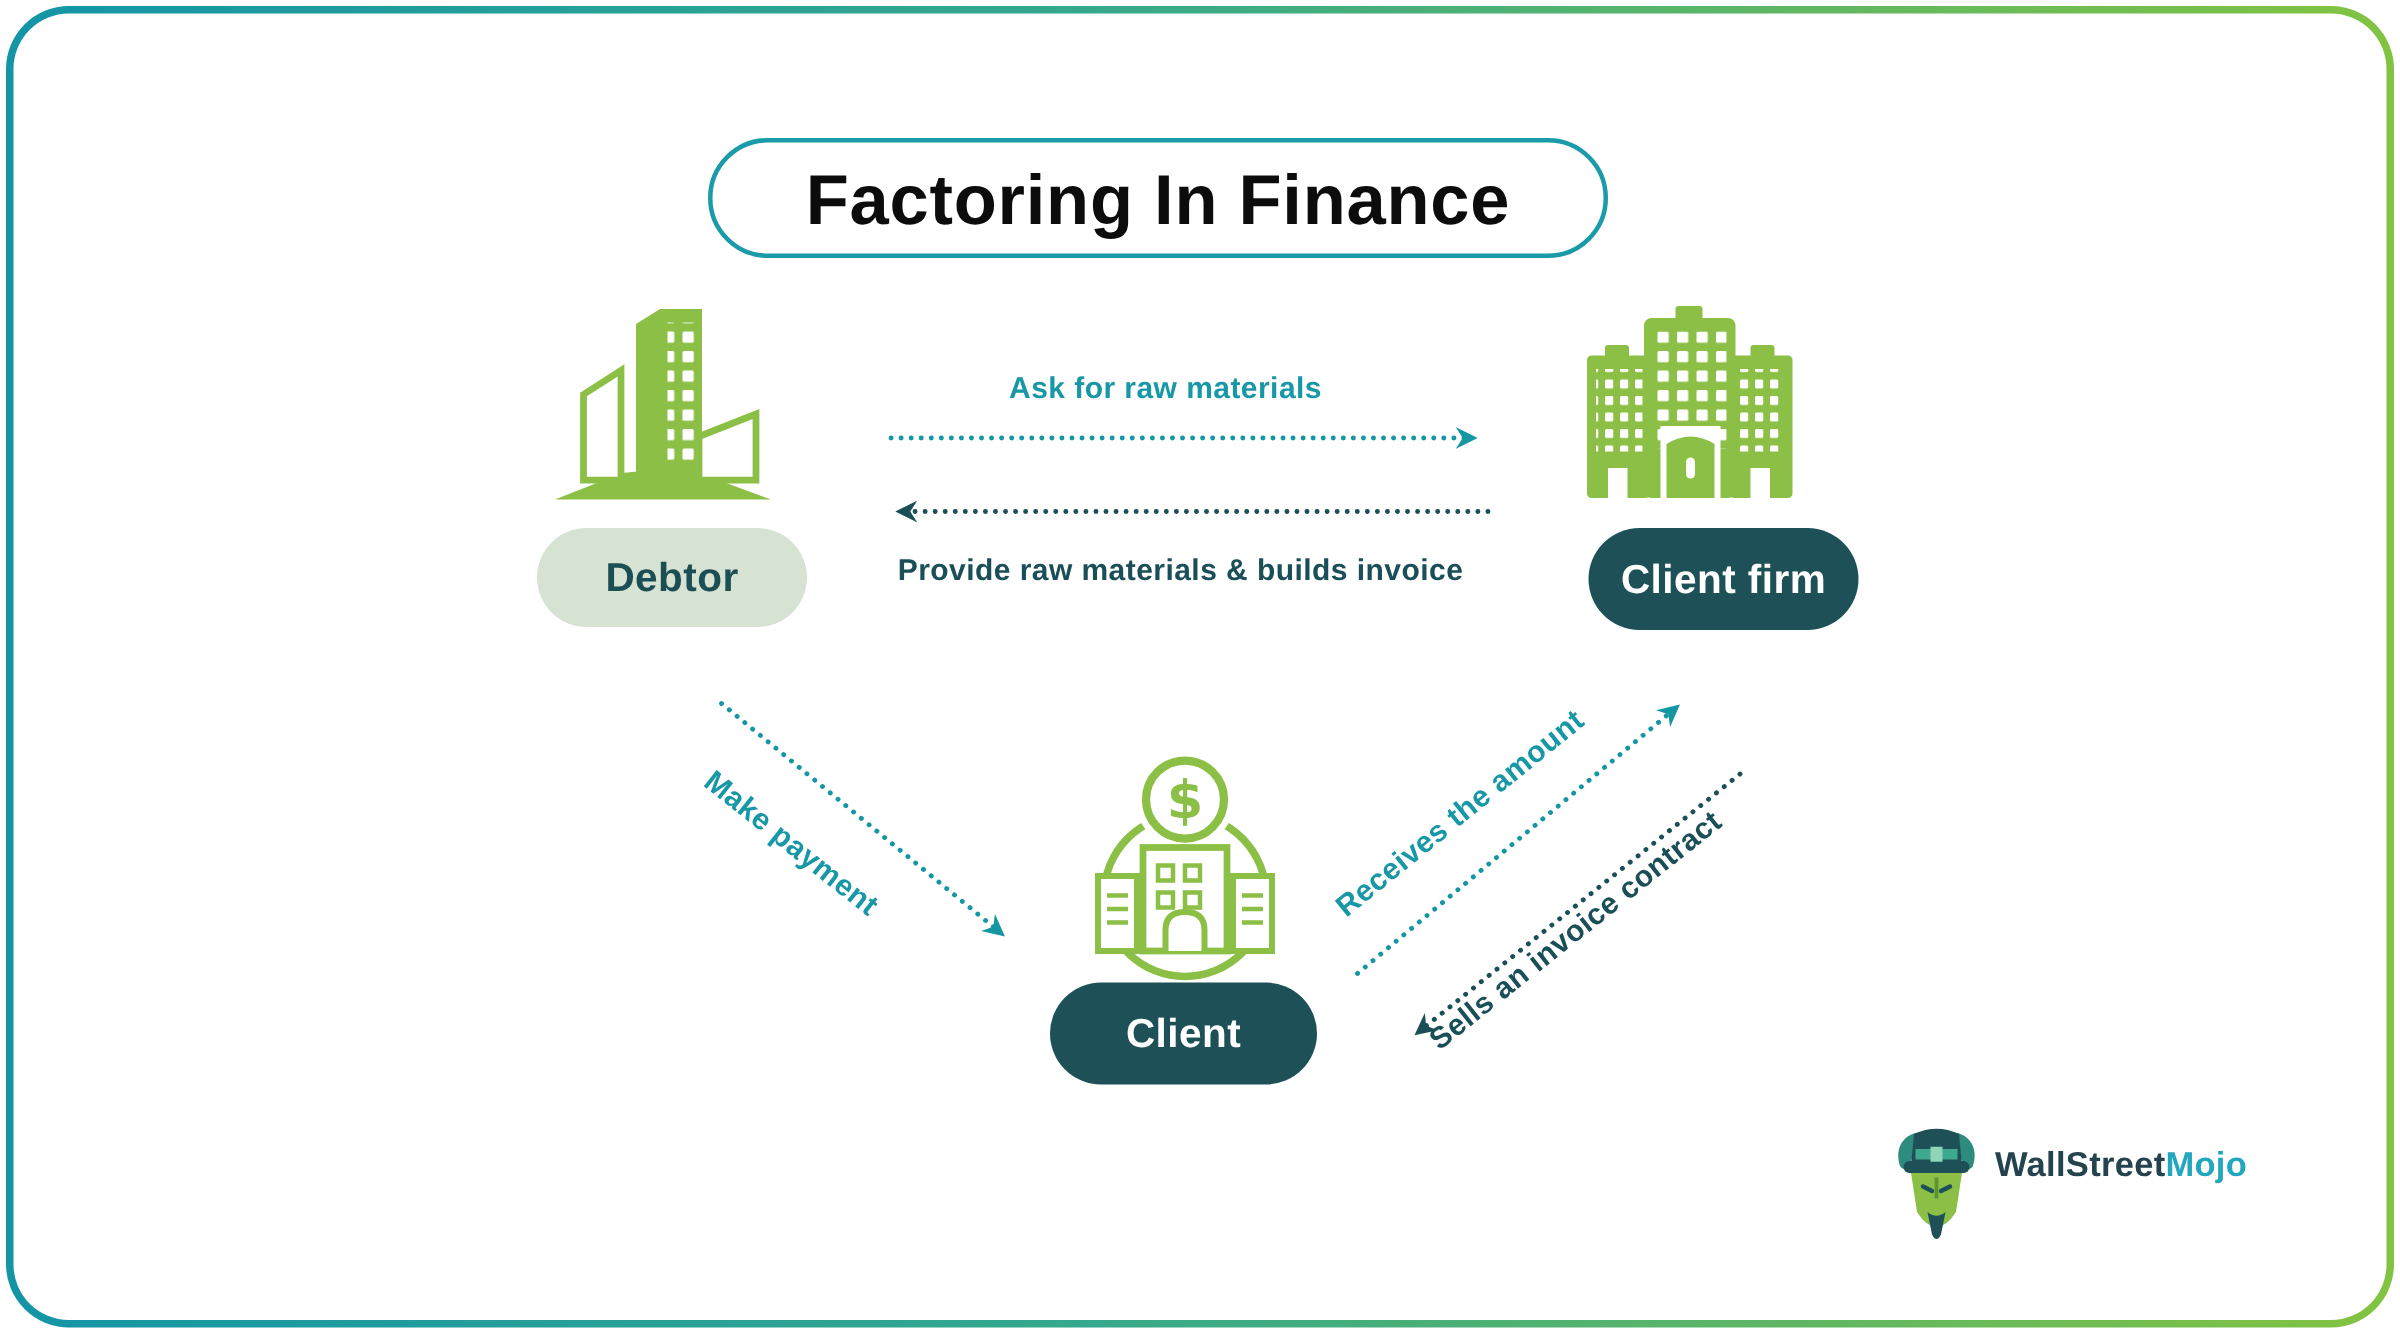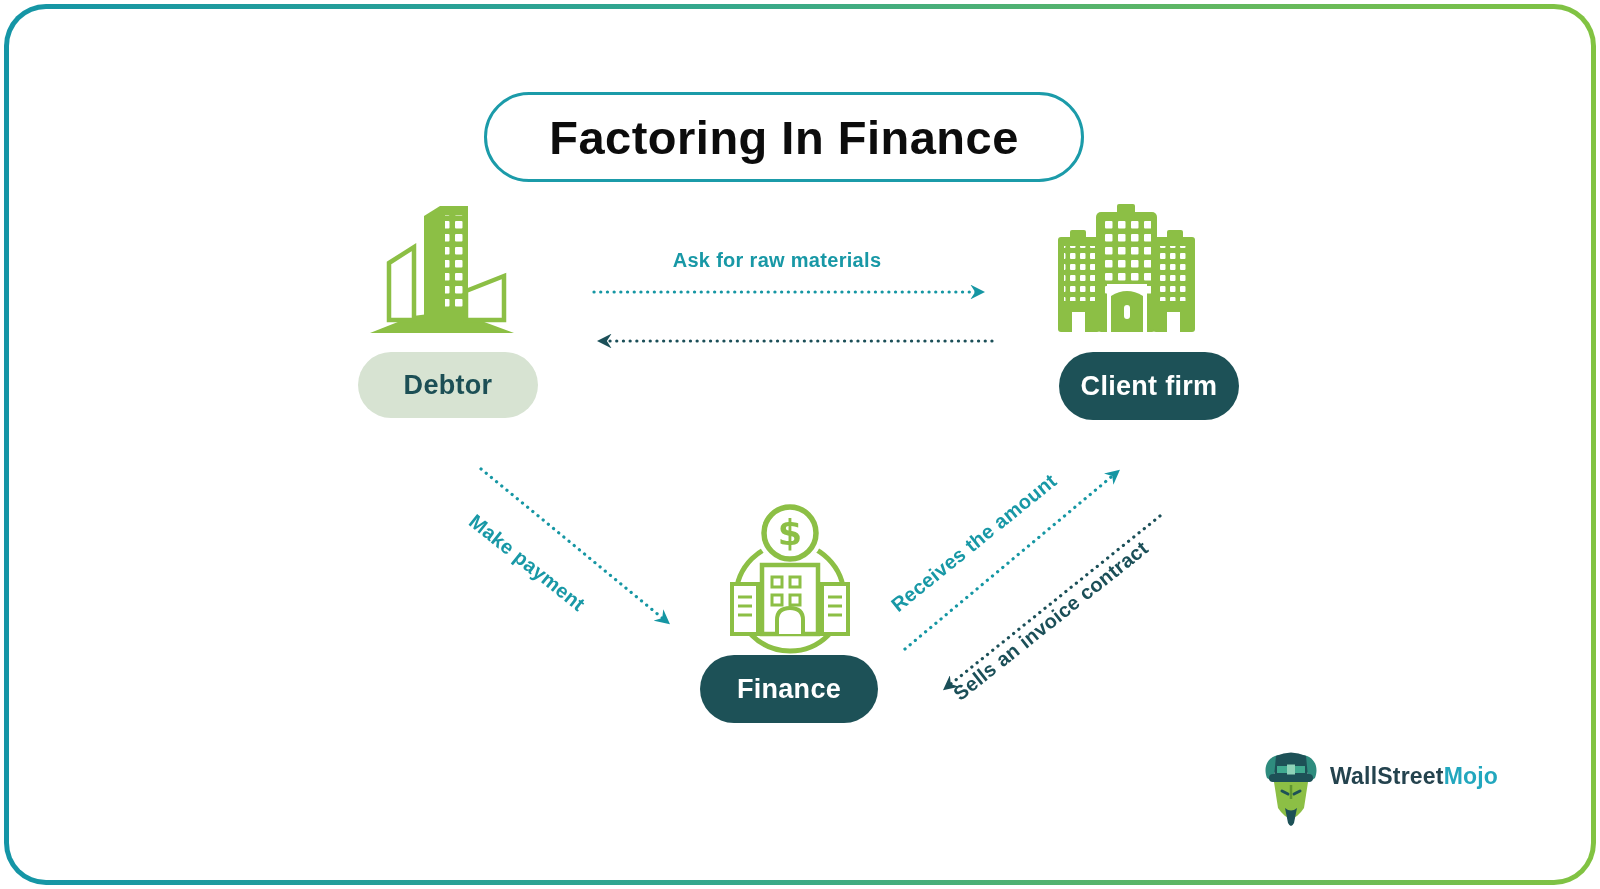--- a/index.html
+++ b/index.html
@@ -9,21 +9,21 @@
   }
   
   .frame {
     position:absolute; left:4px; top:4px; right:4px; bottom:4px;
     border-radius:42px; padding:5px; box-sizing:border-box;
     background:linear-gradient(90deg,#1495A6 0%, #35A88C 45%, #82C341 100%);
   }
   .frame-inner { width:100%; height:100%; background:#fff; border-radius:37px; }
 
   .title-box {
-    position:absolute; left:484px; top:92px; width:600px; height:90px;
+    position:absolute; left:472px; top:92px; width:600px; height:80px;
     border:3px solid #1B9BA9; border-radius:46px; background:#fff;
     display:flex; align-items:center; justify-content:center; box-sizing:border-box;
   }
   .title-text { font-size:47px; font-weight:800; color:#0c0c0c; letter-spacing:.5px; }
 
   .pill {
     position:absolute; display:flex; align-items:center; justify-content:center;
     font-weight:700; font-size:27px; border-radius:34px; letter-spacing:.3px;
   }
   .pill-light { background:#D7E3D2; color:#1C4F55; }
@@ -146,24 +146,25 @@
     <span class="title-text">Factoring In Finance</span>
   </div>
 
   <div id="pill-debtor" class="pill pill-light">
     <span>Debtor</span>
   </div>
   <div id="pill-client" class="pill pill-dark">
     <span>Client firm</span>
   </div>
   <div id="pill-factor" class="pill pill-dark">
-    <span>Finance</span>
+    <span>Client</span>
   </div>
 
   <div id="lbl-ask" class="arrow-label c-teal">Ask for raw materials</div>
+  <div id="lbl-provide" class="arrow-label c-dark">Provide raw materials &amp; builds invoice</div>
   <div id="lbl-make" class="arrow-label c-teal">Make payment</div>
   <div id="lbl-receives" class="arrow-label c-teal">Receives the amount</div>
   <div id="lbl-sells" class="arrow-label c-dark">Sells an invoice contract</div>
 
   <div class="logo-text">
     <span class="logo-primary">WallStreet</span><span class="logo-secondary">Mojo</span>
   </div>
 </div>
 
 </body></html>

